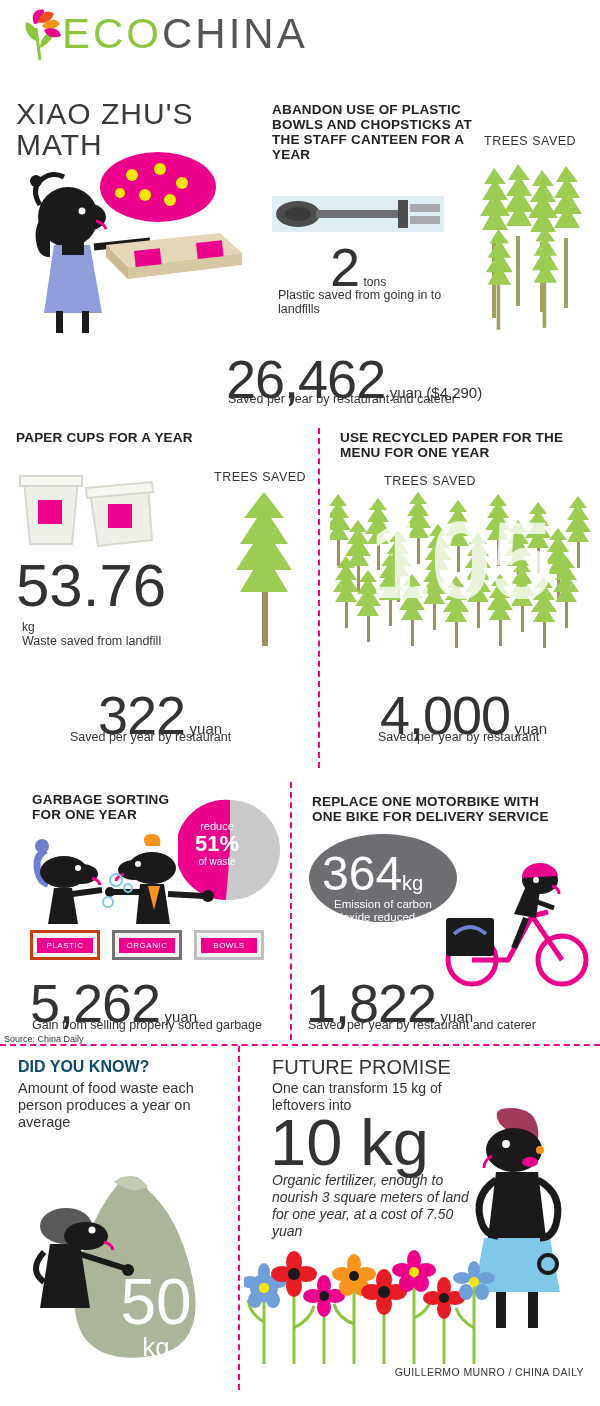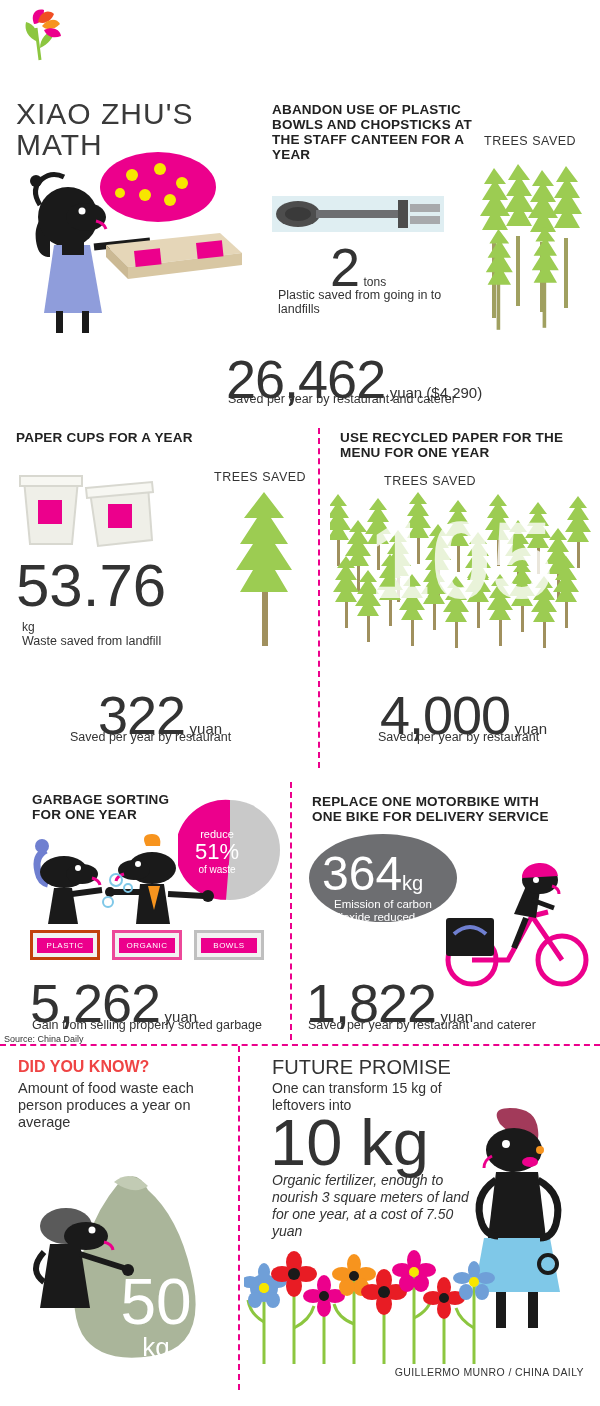--- a/index.html
+++ b/index.html
@@ -45,20 +45,23 @@
 <div class="abs" id="header">
   <svg class="abs flower" viewBox="0 0 52 56">
     <path d="M26 52 L22 20" stroke="#8cc63f" stroke-width="3" fill="none"></path>
     <path d="M24 34 C14 30 10 22 12 14 C20 16 25 24 24 34 Z" fill="#8cc63f"></path>
     <path d="M26 40 C34 36 40 30 40 22 C32 24 26 31 26 40 Z" fill="#8cc63f"></path>
     <path d="M20 16 C16 6 22 0 30 2 C30 10 26 16 20 16 Z" fill="#ec008c"></path>
     <path d="M24 14 C26 4 34 1 40 6 C37 13 31 17 24 14 Z" fill="#f04e23"></path>
     <path d="M28 18 C34 10 43 10 46 16 C40 22 33 23 28 18 Z" fill="#f7941e"></path>
     <path d="M30 22 C38 18 46 21 47 28 C40 31 33 29 30 22 Z" fill="#ec008c"></path>
   </svg>
+  <div class="abs" id="logo-text">
+    <span class="eco">ECO</span><span class="china">CHINA</span>
+  </div>
 </div>
 
 <div class="abs big-title" style="left:16px; top:98px; width:200px;">XIAO ZHU'S MATH</div>
 
 <svg class="abs" style="left:10px; top:145px;" width="250" height="190">
 
   <ellipse cx="148" cy="42" rx="58" ry="35" fill="#ec008c"></ellipse>
   <g fill="#f7e600">
     <circle cx="122" cy="30" r="6"></circle>
       <circle cx="150" cy="24" r="6"></circle>
@@ -231,22 +234,22 @@
 
 <div class="abs vdash" style="left:290px; top:782px; height:258px;"></div>
 
 <div class="abs sec-title" style="left:32px; top:792px; width:165px;">GARBAGE SORTING FOR ONE YEAR</div>
 
 <svg class="abs" style="left:178px; top:798px;" width="104" height="104">
   <circle cx="52" cy="52" r="50" fill="#c9c9c9"></circle>
   <path d="M52 52 L52 2 A50 50 0 1 0 48 101.8 Z" fill="#ec008c"></path>
 </svg>
 <div class="abs" style="left:186px; top:820px; width:62px; text-align:center; color:#fff;">
-  <div style="font-size:11px;margin-top:8px;">reduce</div>
-  <div style="font-size:22px; font-weight:normal; line-height:24px;">51%</div>
+  <div style="font-size:11px;">reduce</div>
+  <div style="font-size:22px; font-weight:bold; line-height:24px;">51%</div>
   <div style="font-size:10px;">of waste</div>
 </div>
 
 <svg class="abs" style="left:28px; top:832px;" width="200" height="100">
 
   <path d="M18 18 q-12 6 -8 22 q2 10 10 12" stroke="#6f7fd0" stroke-width="7" fill="none"></path>
   <circle cx="14" cy="14" r="7" fill="#6f7fd0"></circle>
   <ellipse cx="36" cy="40" rx="24" ry="16" fill="#1a1a1a"></ellipse>
   <ellipse cx="54" cy="42" rx="16" ry="10" fill="#1a1a1a"></ellipse>
   <circle cx="50" cy="36" r="3" fill="#ffffff"></circle>
@@ -269,21 +272,21 @@
 
   <circle cx="88" cy="48" r="6" fill="none" stroke="#7fc8e8" stroke-width="2"></circle>
   <circle cx="100" cy="56" r="4" fill="none" stroke="#7fc8e8" stroke-width="2"></circle>
   <circle cx="80" cy="70" r="5" fill="none" stroke="#7fc8e8" stroke-width="2"></circle>
 </svg>
 
 <div class="abs" style="left:30px; top:930px; width:250px;">
   <div class="abs" style="left:0; top:0; width:70px; height:30px; background:#f2f2f2; border:3px solid #c2410c;">
     <div style="margin:5px 4px 0; background:#ec008c; color:#fff; font-size:8px; text-align:center; padding:3px 0; letter-spacing:.5px;">PLASTIC</div>
   </div>
-  <div class="abs" style="left:82px; top:0; width:70px; height:30px; background:#f2f2f2; border:3px solid #ec4899;">
+  <div class="abs" style="left:82px; top:0; width:70px; height:30px; background:#f2f2f2; border:3px solid #737373;">
     <div style="margin:5px 4px 0; background:#ec008c; color:#fff; font-size:8px; text-align:center; padding:3px 0; letter-spacing:.5px;">ORGANIC</div>
   </div>
   <div class="abs" style="left:164px; top:0; width:70px; height:30px; background:#f2f2f2; border:3px solid #bfbfbf;">
     <div style="margin:5px 4px 0; background:#ec008c; color:#fff; font-size:8px; text-align:center; padding:3px 0; letter-spacing:.5px;">BOWLS</div>
   </div>
 </div>
 
 <div class="abs" style="left:30px; top:976px;">
   <span class="num-xl">5,262</span>
   <span class="unit">yuan</span>
@@ -320,21 +323,21 @@
 
 <div class="abs" style="left:306px; top:976px;">
   <span class="num-xl">1,822</span>
   <span class="unit">yuan</span>
 </div>
 <div class="abs cap" style="left:308px; top:1018px; width:280px;">Saved per year by restaurant and caterer</div>
 
 <div class="abs hdash" style="left:0px; top:1044px; width:600px;"></div>
 <div class="abs vdash" style="left:238px; top:1046px; height:344px;"></div>
 
-<div class="abs" style="left:18px; top:1058px; font-size:16px; font-weight:bold; color:#ef4444;">DID YOU KNOW?</div>
+<div class="abs" style="left:18px; top:1058px; font-size:16px; font-weight:bold; color:#0c4a6e;">DID YOU KNOW?</div>
 <div class="abs" style="left:18px; top:1080px; width:210px; font-size:14.5px; line-height:17px; color:#333;">Amount of food waste each person produces a year on average</div>
 
 <svg class="abs" style="left:14px; top:1148px;" width="220" height="230">
   <path d="M104 36 q18 -18 30 6 q34 30 46 96 q10 62 -42 70 q-52 8 -70 -22 q-18 -34 6 -96 q10 -30 30 -54 z" fill="#aab59a"></path>
   <path d="M100 34 q16 -14 34 4 q-14 10 -34 -4z" fill="#c2cbb4"></path>
 
   <ellipse cx="52" cy="78" rx="26" ry="18" fill="#5a5a5a"></ellipse>
   <ellipse cx="72" cy="88" rx="22" ry="14" fill="#1a1a1a"></ellipse>
   <circle cx="78" cy="82" r="3.5" fill="#ffffff"></circle>
   <path d="M90 94 q8 2 9 8" stroke="#ec008c" stroke-width="3" fill="none"></path>

